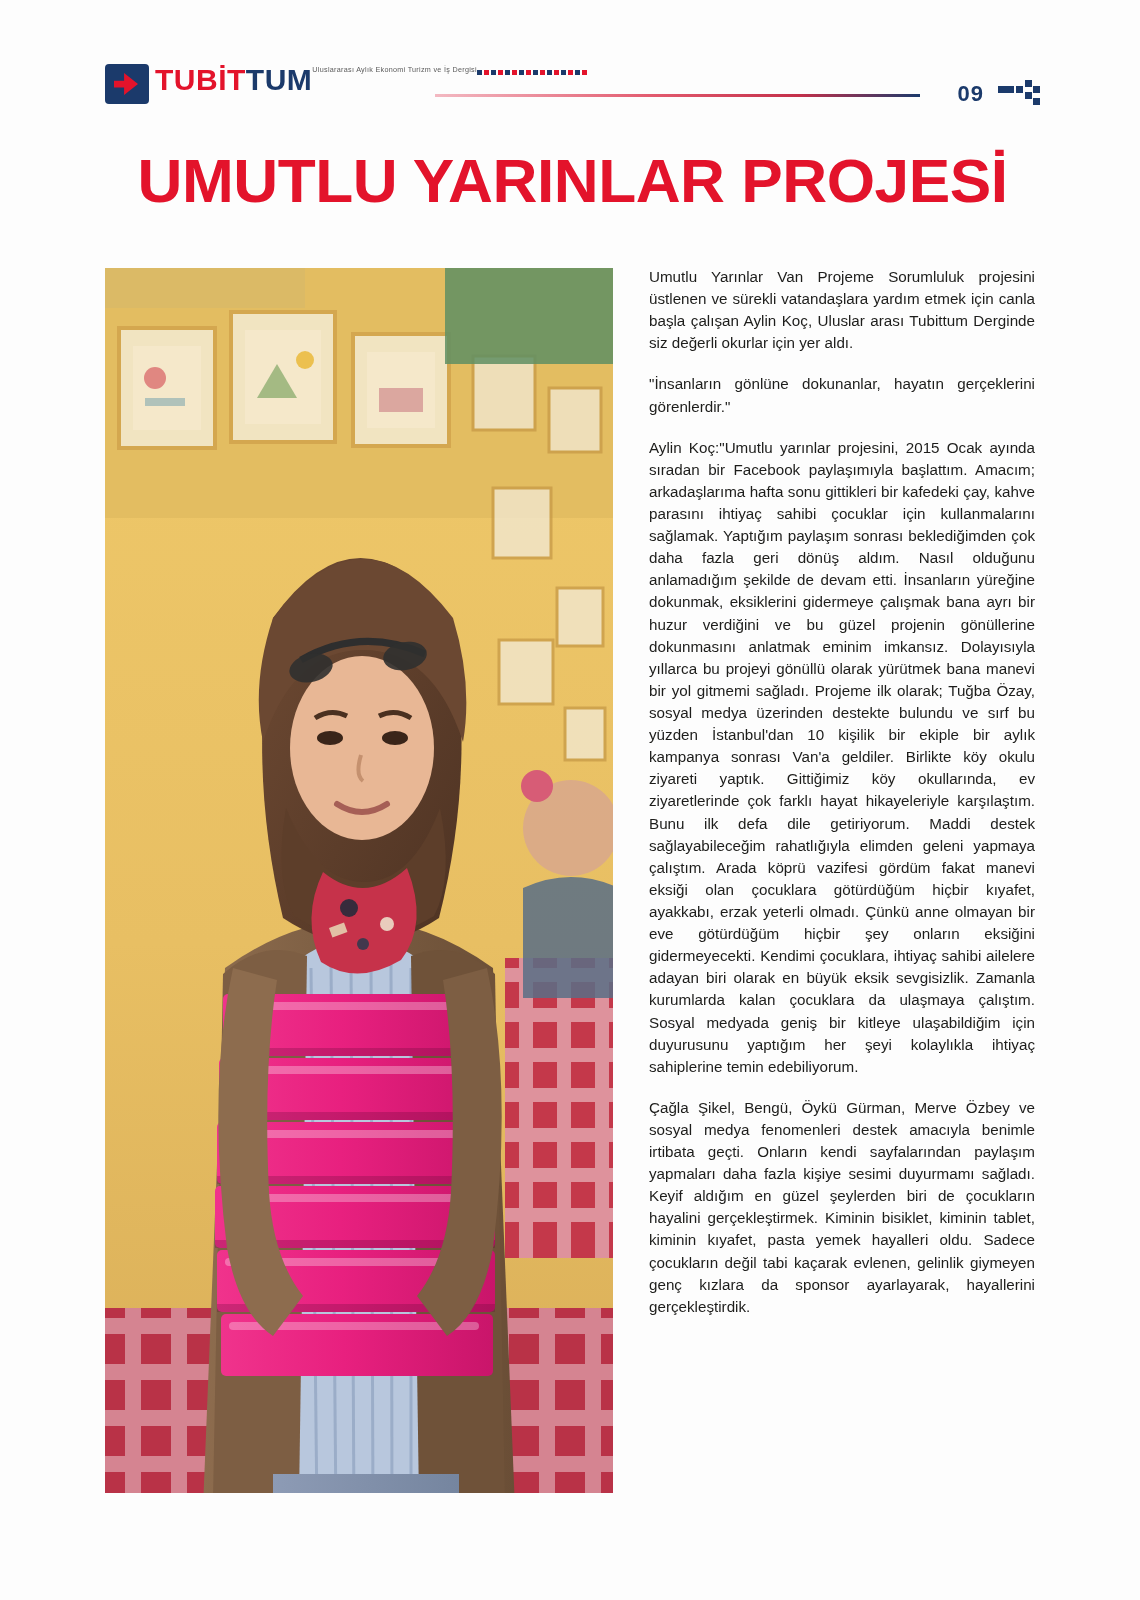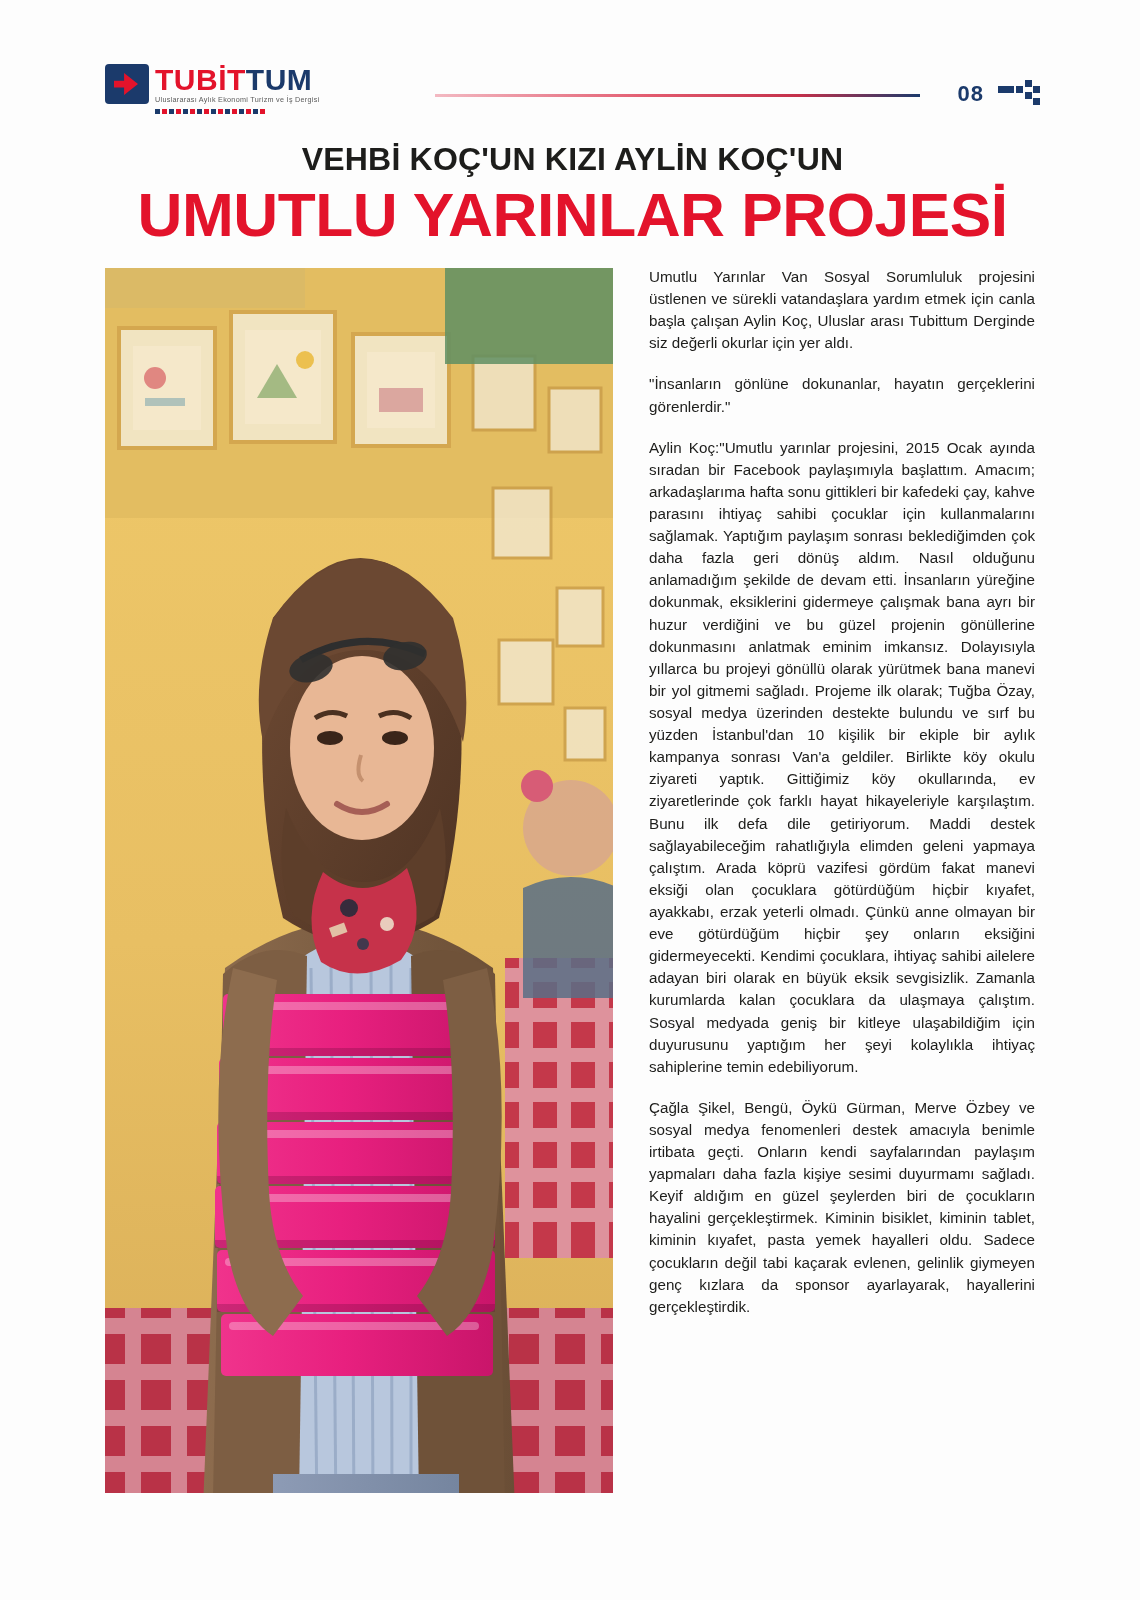--- a/index.html
+++ b/index.html
@@ -52,21 +52,20 @@
     position: absolute;
     left: 9px;
     top: 9px;
     width: 24px;
     height: 22px;
     background: #e3132b;
     clip-path: polygon(0% 35%, 42% 35%, 42% 0%, 100% 50%, 42% 100%, 42% 66%, 0% 66%);
   }
   .logo-text-wrap {
     display: flex;
-    flex-direction: column;
     justify-content: flex-start;
     padding-top: 1px;
   }
   .logo-word {
     font-size: 30px;
     font-weight: 700;
     letter-spacing: 0.5px;
     line-height: 30px;
     white-space: nowrap;
   }
@@ -196,34 +195,33 @@
           <rect x="77" y="0" width="5" height="5" fill="#e3132b"></rect>
           <rect x="84" y="0" width="5" height="5" fill="#1b3a6b"></rect>
           <rect x="91" y="0" width="5" height="5" fill="#e3132b"></rect>
           <rect x="98" y="0" width="5" height="5" fill="#1b3a6b"></rect>
           <rect x="105" y="0" width="5" height="5" fill="#e3132b"></rect>
         </svg>
       </div>
     </div>
 
     <div class="header-rule"></div>
-    <div class="page-num">08</div>
+    <div class="page-num">09</div>
 
     <svg class="corner-pixels" viewBox="0 0 42 28">
       <rect x="0" y="6" width="16" height="7" fill="#1b3a6b"></rect>
       <rect x="18" y="6" width="7" height="7" fill="#1b3a6b"></rect>
       <rect x="27" y="0" width="7" height="7" fill="#1b3a6b"></rect>
       <rect x="35" y="6" width="7" height="7" fill="#1b3a6b"></rect>
       <rect x="27" y="12" width="7" height="7" fill="#1b3a6b"></rect>
       <rect x="35" y="18" width="7" height="7" fill="#1b3a6b"></rect>
     </svg>
   </div>
 
   <div class="title-wrap">
-    <div class="title-top">VEHBİ KOÇ'UN KIZI AYLİN KOÇ'UN</div>
     <div class="title-main">UMUTLU YARINLAR PROJESİ</div>
   </div>
 
   <div class="photo">
     <svg width="508" height="1225" viewBox="0 0 508 1225" preserveAspectRatio="none">
       <defs>
         <linearGradient id="wall" x1="0" y1="0" x2="0" y2="1">
           <stop offset="0" stop-color="#efc96a"></stop>
           <stop offset="0.55" stop-color="#e8bf63"></stop>
           <stop offset="1" stop-color="#d9ae58"></stop>
@@ -397,19 +395,19 @@
       <g>
         <path d="M128 700 q-26 120 -6 280 q12 66 46 88 l30 -40 q-30 -38 -34 -104 q-6 -122 8 -212 Z" fill="#8d6c4e"></path>
         <path d="M382 700 q26 120 6 280 q-12 66 -46 88 l-30 -40 q30 -38 34 -104 q6 -122 -8 -212 Z" fill="#7d5e43"></path>
       </g>
 
       <rect x="0" y="0" width="508" height="1225" fill="none"></rect>
     </svg>
   </div>
 
   <div class="col">
-    <p>Umutlu Yarınlar Van Sosyal Sorumluluk projesini üstlenen ve sürekli vatandaşlara yardım etmek için canla başla çalışan Aylin Koç, Uluslar arası Tubittum Derginde siz değerli okurlar için yer aldı.</p>
+    <p>Umutlu Yarınlar Van Projeme Sorumluluk projesini üstlenen ve sürekli vatandaşlara yardım etmek için canla başla çalışan Aylin Koç, Uluslar arası Tubittum Derginde siz değerli okurlar için yer aldı.</p>
     <p class="quote">"İnsanların gönlüne dokunanlar, hayatın gerçeklerini görenlerdir."</p>
     <p>Aylin Koç:"Umutlu yarınlar projesini, 2015 Ocak ayında sıradan bir Facebook paylaşımıyla başlattım. Amacım; arkadaşlarıma hafta sonu gittikleri bir kafedeki çay, kahve parasını ihtiyaç sahibi çocuklar için kullanmalarını sağlamak. Yaptığım paylaşım sonrası beklediğimden çok daha fazla geri dönüş aldım. Nasıl olduğunu anlamadığım şekilde de devam etti. İnsanların yüreğine dokunmak, eksiklerini gidermeye çalışmak bana ayrı bir huzur verdiğini ve bu güzel projenin gönüllerine dokunmasını anlatmak eminim imkansız. Dolayısıyla yıllarca bu projeyi gönüllü olarak yürütmek bana manevi bir yol gitmemi sağladı. Projeme ilk olarak; Tuğba Özay, sosyal medya üzerinden destekte bulundu ve sırf bu yüzden İstanbul'dan 10 kişilik bir ekiple bir aylık kampanya sonrası Van'a geldiler. Birlikte köy okulu ziyareti yaptık. Gittiğimiz köy okullarında, ev ziyaretlerinde çok farklı hayat hikayeleriyle karşılaştım. Bunu ilk defa dile getiriyorum. Maddi destek sağlayabileceğim rahatlığıyla elimden geleni yapmaya çalıştım. Arada köprü vazifesi gördüm fakat manevi eksiği olan çocuklara götürdüğüm hiçbir kıyafet, ayakkabı, erzak yeterli olmadı. Çünkü anne olmayan bir eve götürdüğüm hiçbir şey onların eksiğini gidermeyecekti. Kendimi çocuklara, ihtiyaç sahibi ailelere adayan biri olarak en büyük eksik sevgisizlik. Zamanla kurumlarda kalan çocuklara da ulaşmaya çalıştım. Sosyal medyada geniş bir kitleye ulaşabildiğim için duyurusunu yaptığım her şeyi kolaylıkla ihtiyaç sahiplerine temin edebiliyorum.</p>
     <p>Çağla Şikel, Bengü, Öykü Gürman, Merve Özbey ve sosyal medya fenomenleri destek amacıyla benimle irtibata geçti. Onların kendi sayfalarından paylaşım yapmaları daha fazla kişiye sesimi duyurmamı sağladı. Keyif aldığım en güzel şeylerden biri de çocukların hayalini gerçekleştirmek. Kiminin bisiklet, kiminin tablet, kiminin kıyafet, pasta yemek hayalleri oldu. Sadece çocukların değil tabi kaçarak evlenen, gelinlik giymeyen genç kızlara da sponsor ayarlayarak, hayallerini gerçekleştirdik.</p>
   </div>
 
 </div>
 
 </body></html>

